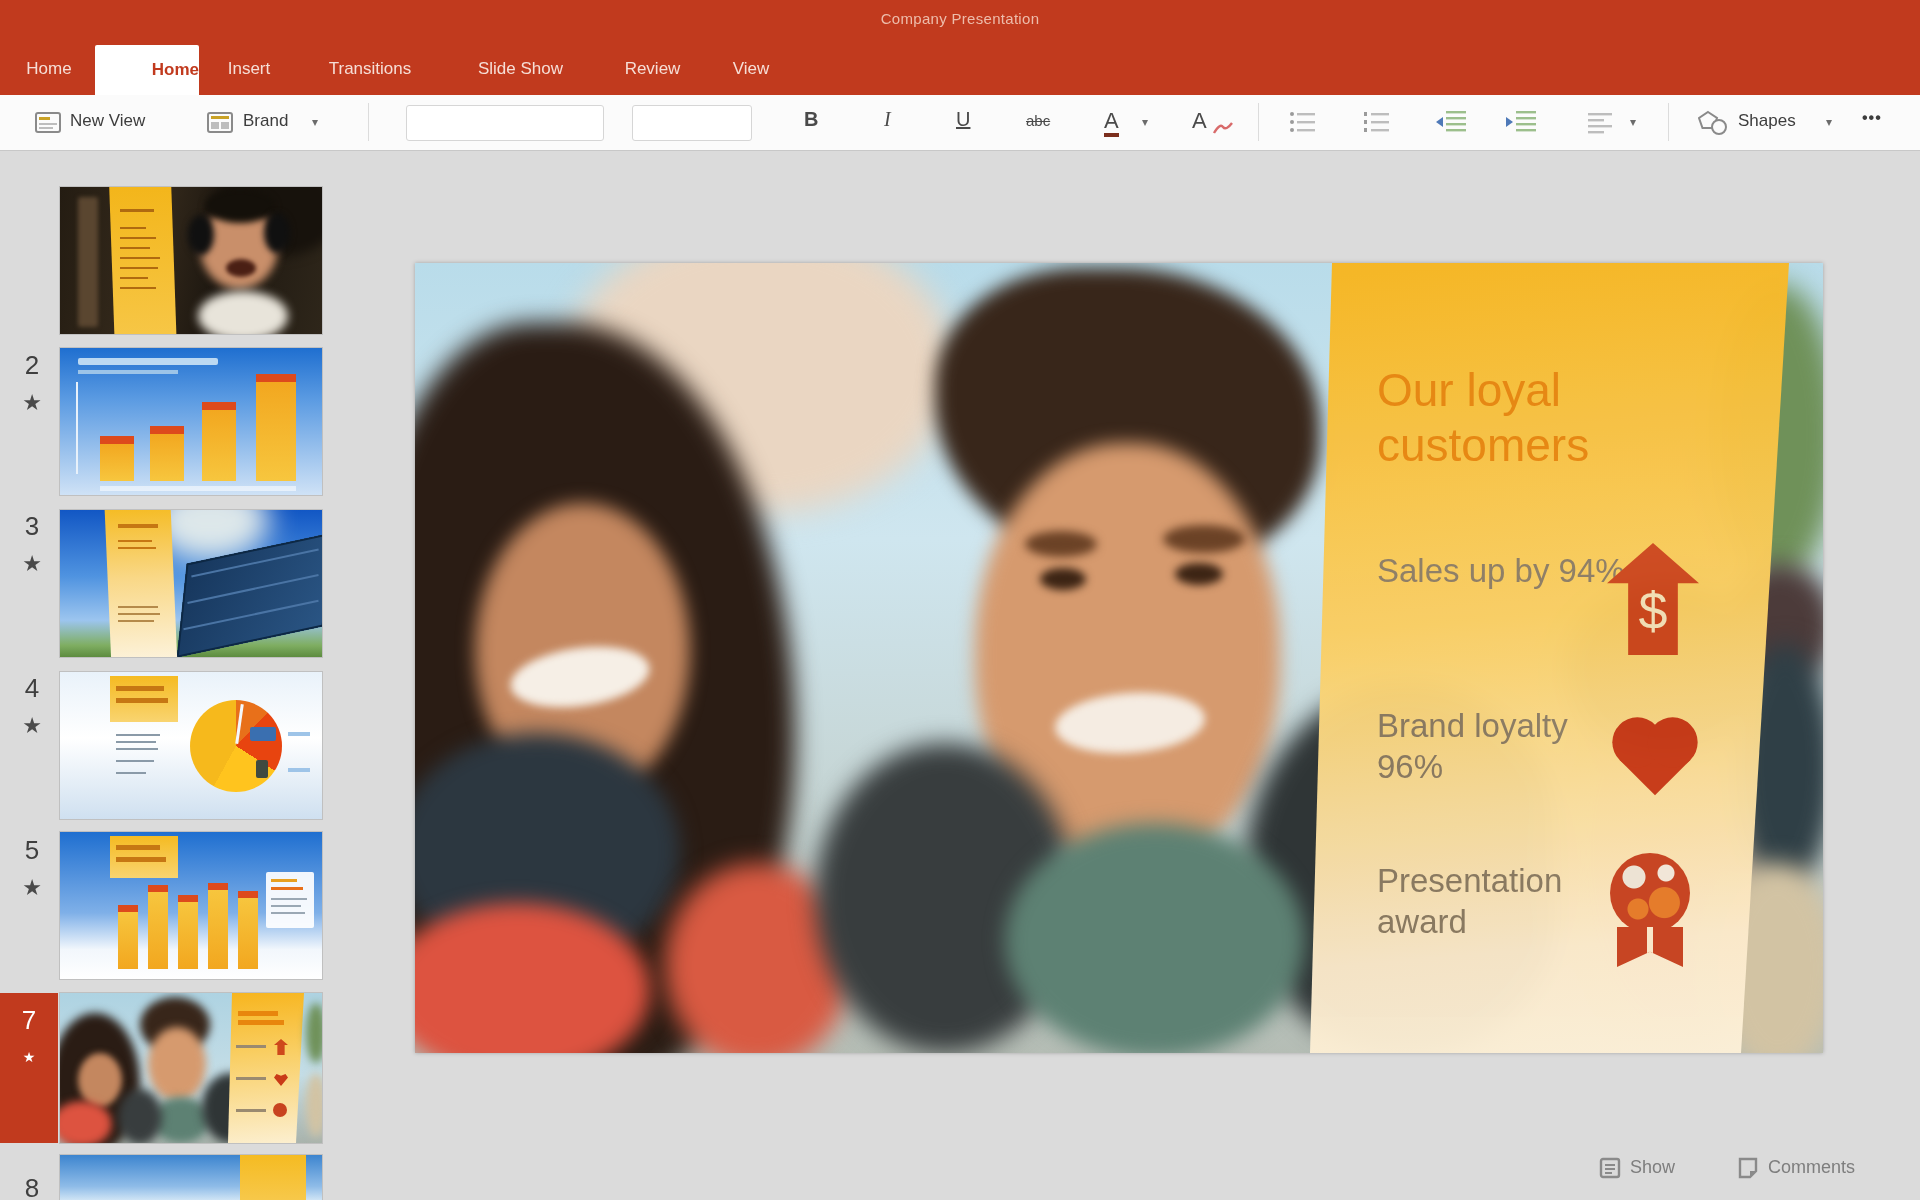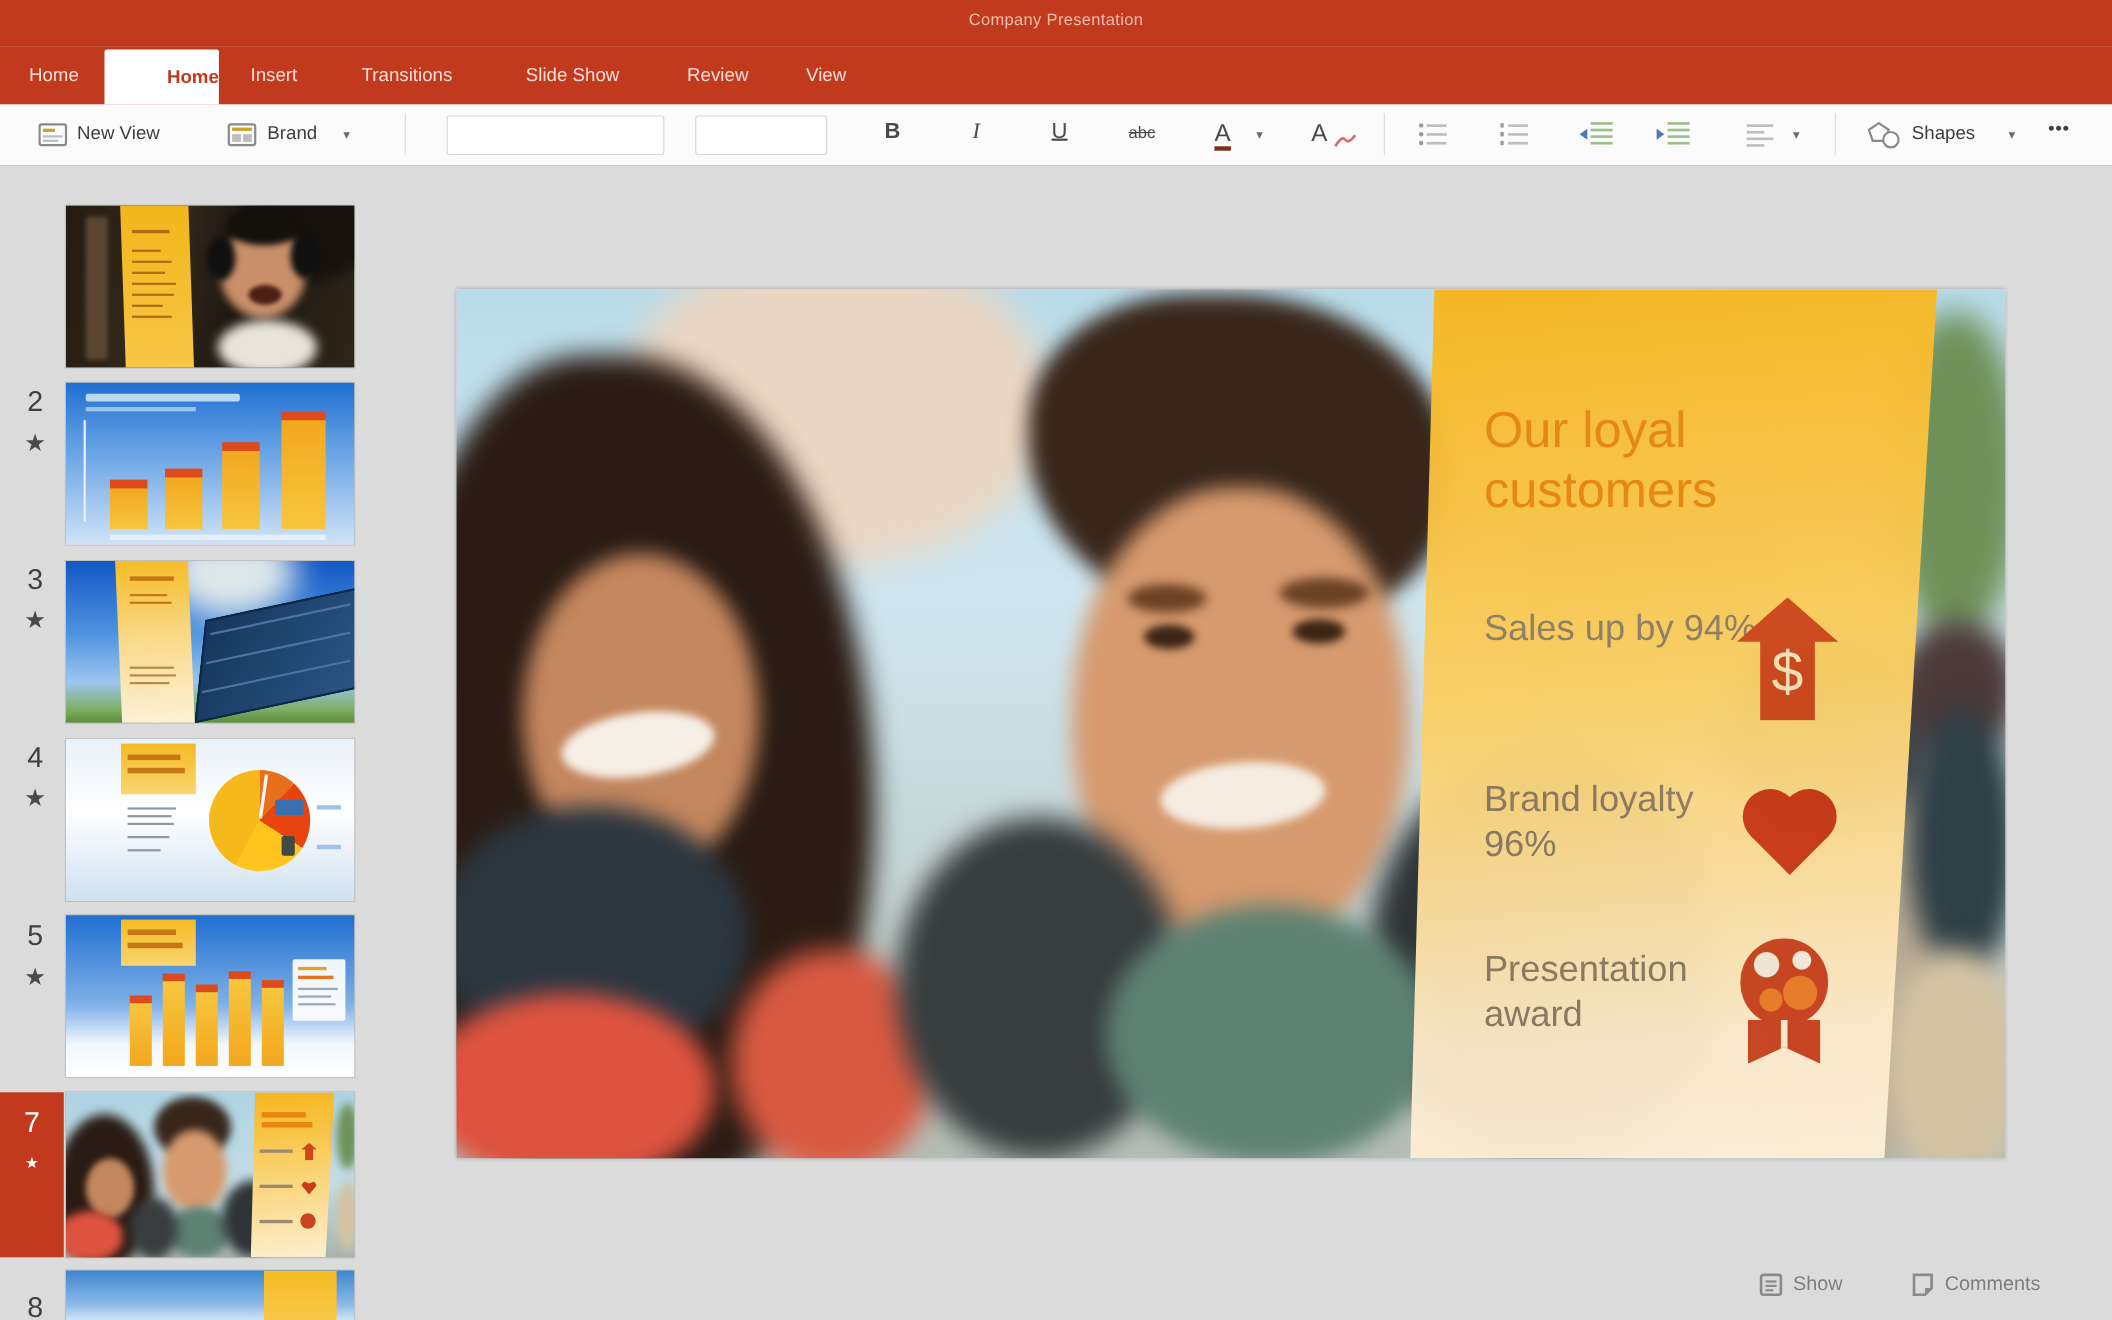--- a/index.html
+++ b/index.html
@@ -58,21 +58,21 @@
   .t7{background:linear-gradient(180deg,#aed3e2 0%,#c4dde6 55%,#a9b3ac 100%);}
   .t8{background:linear-gradient(180deg,#3d85cf 0%,#8fbce8 70%,#cfe4f5 100%);}
 
   
   #canvas{left:345px;top:151px;width:1575px;height:1049px;background:#DBDBDB;}
   #slide{left:70px;top:112px;width:1408px;height:790px;background:#cfe3ea;overflow:hidden;box-shadow:0 0 4px rgba(0,0,0,.25);}
   #photo{left:0;top:0;width:1408px;height:790px;
          background:linear-gradient(180deg,#b9dcea 0%,#cfe6ef 35%,#c6d6d6 65%,#b5bdb5 100%);}
 
   
-  #panel{left:864px;top:0;width:492px;height:938px;
+  #panel{left:892px;top:0;width:492px;height:938px;
          clip-path:polygon(25px 0,482px 0,434px 790px,3px 790px);
          background:linear-gradient(175deg,#F7B51E 0%,#F9CE62 38%,#FBEACB 72%,#FDF7E8 100%);opacity:.97;}
   #slide-title{left:70px;top:100px;width:310px;color:#E8860D;font-size:46px;line-height:1.2;}
   .b-text{width:255px;color:#8D7C63;font-size:33px;line-height:1.25;}
   .dollar-arrow{left:300px;top:280px;width:92px;height:112px;background:#CE481C;
       clip-path:polygon(50% 0,100% 36%,77% 36%,77% 100%,23% 100%,23% 36%,0 36%);}
   .dollar-arrow span{position:absolute;left:0;top:38px;width:100%;text-align:center;color:#F6E3B8;font-size:52px;}
   .heart-wrap{left:305px;top:450px;width:86px;height:80px;}
   .heart{position:absolute;left:18px;top:22px;width:50px;height:50px;background:#C93A17;transform:rotate(-45deg);}
   .heart::before,.heart::after{content:"";position:absolute;width:50px;height:50px;border-radius:50%;background:#C93A17;}

